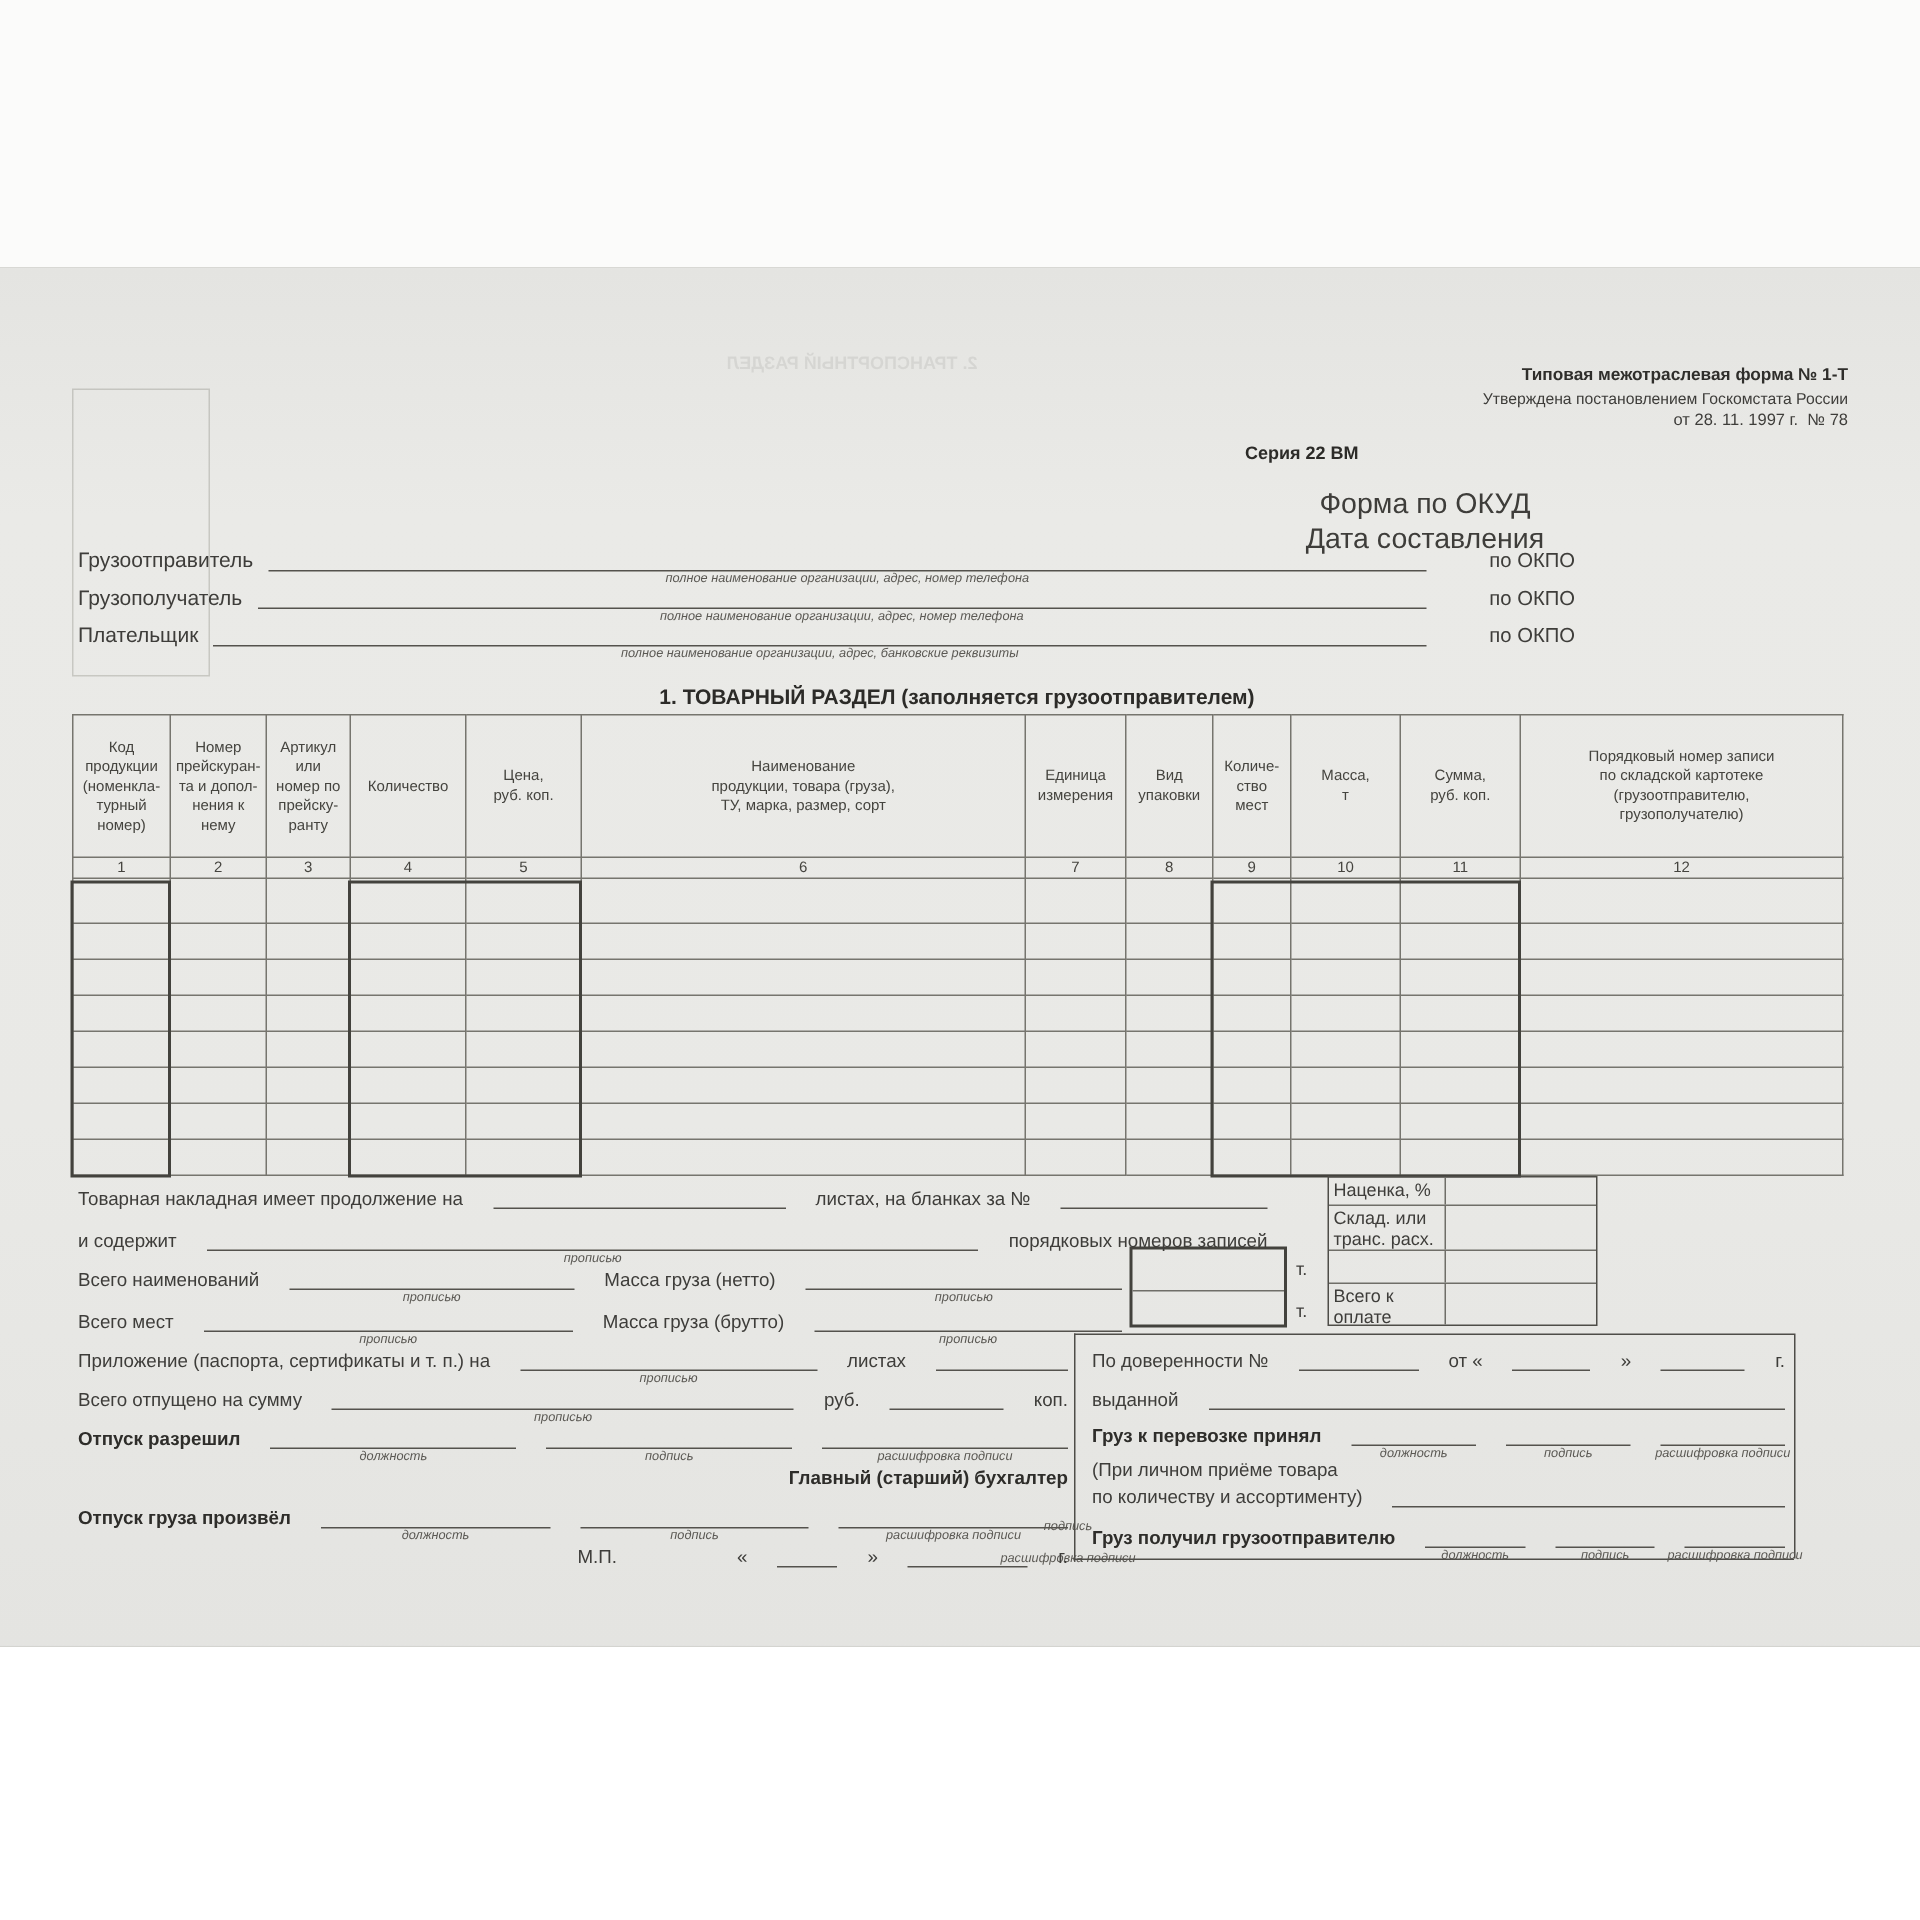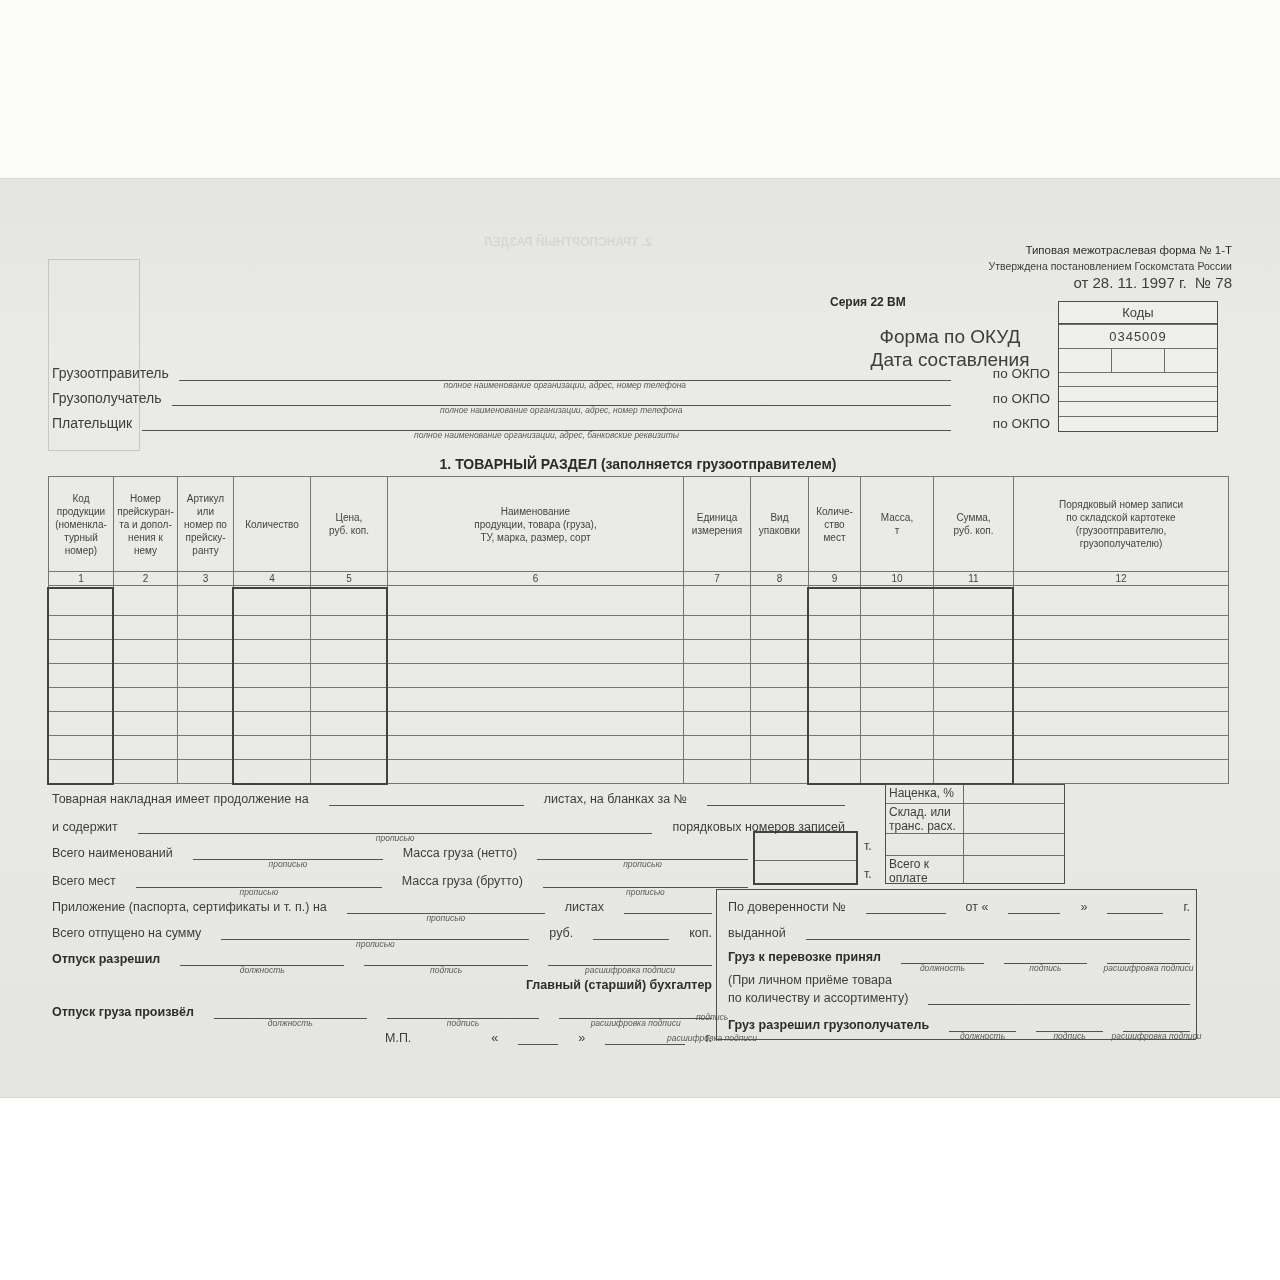--- a/index.html
+++ b/index.html
@@ -6,23 +6,23 @@
   .scene{position:relative;width:1280px;height:1280px;overflow:hidden;background:#ffffff;
          font-family:"Liberation Sans","DejaVu Sans",sans-serif;color:#3e3d3a;}
   .topstrip{position:absolute;left:0;top:0;width:1280px;height:178px;background:#fbfbfa;}
   .paper{position:absolute;left:0;top:178px;width:1280px;height:918px;
          background:linear-gradient(180deg,#e4e4e1 0%,#eaeae7 18%,#e9e9e6 62%,#e4e4e1 100%);
          border-top:1px solid #d8d8d4;border-bottom:1px solid #d4d4d0;}
   .paper *{box-sizing:border-box;}
   .bleed{position:absolute;left:468px;top:56px;width:200px;text-align:center;
          transform:scaleX(-1);opacity:.13;filter:blur(.4px);font-weight:bold;font-size:12px;color:#6d6d68;white-space:nowrap;}
   .formref{position:absolute;right:48px;top:64px;text-align:right;line-height:1.35;}
-  .formref .r1{font-weight:normal;font-size:11.5px;color:#2f2e2b;}
+  .formref .r1{font-weight:bold;font-size:11.5px;color:#2f2e2b;}
   .formref .r2{font-size:10.5px;}
-  .formref .r3{font-size:15px;white-space:pre;}
+  .formref .r3{font-size:11px;white-space:pre;}
   .faintbox{position:absolute;left:48px;top:80px;width:92px;height:192px;border:1px solid rgba(110,110,100,.28);}
   .title{position:absolute;left:198px;top:104px;font-size:21px;font-weight:bold;letter-spacing:.6px;color:#2c2b28;white-space:nowrap;}
   .series{position:absolute;left:830px;top:116px;font-size:12px;font-weight:bold;color:#2c2b28;white-space:nowrap;}
   
   .codes{position:absolute;left:1058px;top:122px;width:160px;border:1.5px solid #4e4d48;background:rgba(255,255,255,.25);}
   .codes .row{border-top:1px solid #6f6e68;display:flex;align-items:center;justify-content:center;font-size:13px;}
   .codes .row:first-child{border-top:none;}
   .codes .hdr{height:22px;border-bottom:1px solid #4e4d48;}
   .codes .val{height:24px;letter-spacing:1px;}
   .codes .date{height:24px;padding:0;}
@@ -78,33 +78,20 @@
     <div class="formref">
       <div class="r1">Типовая межотраслевая форма № 1-Т</div>
       <div class="r2">Утверждена постановлением Госкомстата России</div>
       <div class="r3">от 28. 11. 1997 г.  № 78</div>
     </div>
 
     <div class="faintbox"></div>
 
     <div class="series">Серия 22 ВМ</div>
 
-    <div class="codes">
-      <div class="row hdr">Коды</div>
-      <div class="row val">0345009</div>
-      <div class="row date">
-          <span></span>
-          <span></span>
-          <span></span>
-        </div>
-      <div class="row blank1"></div>
-      <div class="row blank2"></div>
-      <div class="row blank2"></div>
-      <div class="row blank2"></div>
-    </div>
     <div class="sidelabel" style="left:850px;top:147px;">Форма по ОКУД</div>
     <div class="sidelabel" style="left:850px;top:170px;">Дата составления</div>
 
     <div class="party" style="top:186px;">
       <span class="plabel">Грузоотправитель</span>
       <span class="pline">
           <i class="cap">полное наименование организации, адрес, номер телефона</i>
         </span>
       <span class="pokpo">по ОКПО</span>
     </div>
@@ -461,21 +448,21 @@
       <span class="blank fx">
           <i class="cap">расшифровка подписи</i>
         </span>
     </div>
     <div class="plaintext" style="left:728px;top:794px;">(При личном приёме товара</div>
     <div class="frow" style="left:728px;top:811px;width:462px;">
       <span>по количеству и ассортименту)</span>
       <span class="blank fx"></span>
     </div>
     <div class="frow" style="left:728px;top:838px;width:462px;">
-      <span class="b">Груз разрешил грузополучатель</span>
+      <span class="b">Груз получил грузоотправителю</span>
       <span class="blank fx">
           <i class="cap">должность</i>
         </span>
       <span class="blank fx">
           <i class="cap">подпись</i>
         </span>
       <span class="blank fx">
           <i class="cap">расшифровка подписи</i>
         </span>
     </div>

